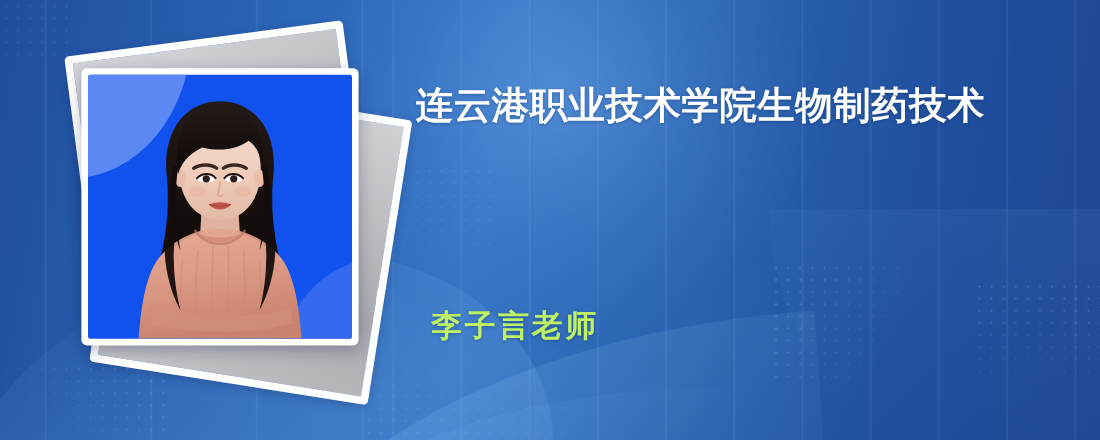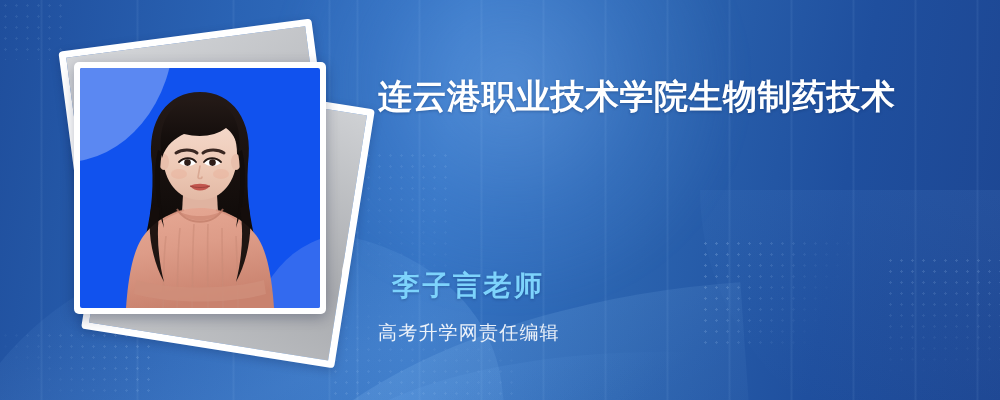--- a/index.html
+++ b/index.html
@@ -224,22 +224,22 @@
     font-weight: bold;
     line-height: 57px;
     letter-spacing: .5px;
     text-shadow: 0 1px 3px rgba(0,25,70,0.30);
   }
   .headline-line { display: block; white-space: nowrap; }
 
   .author-name {
     position: absolute;
     left: 17px;
-    top: 267px;
-    color: #7dd3fc;
+    top: 277px;
+    color: #bef264;
     font-size: 28px;
     font-weight: bold;
     letter-spacing: 2.5px;
     text-shadow: 0 1px 3px rgba(0,25,70,0.30);
   }
 
   .author-role {
     position: absolute;
     left: 3px;
     top: 320px;
@@ -374,16 +374,15 @@
       </div>
     </div>
   </div>
 
   <div class="text-col">
     <div class="headline">
       <span class="headline-line">连云港职业技术学院生物制药技术</span>
     </div>
 
     <div class="author-name">李子言老师</div>
-    <div class="author-role">高考升学网责任编辑</div>
   </div>
 
 </div>
 
 </body></html>

